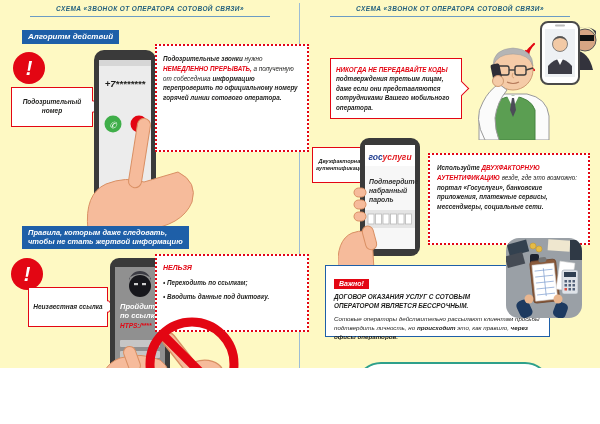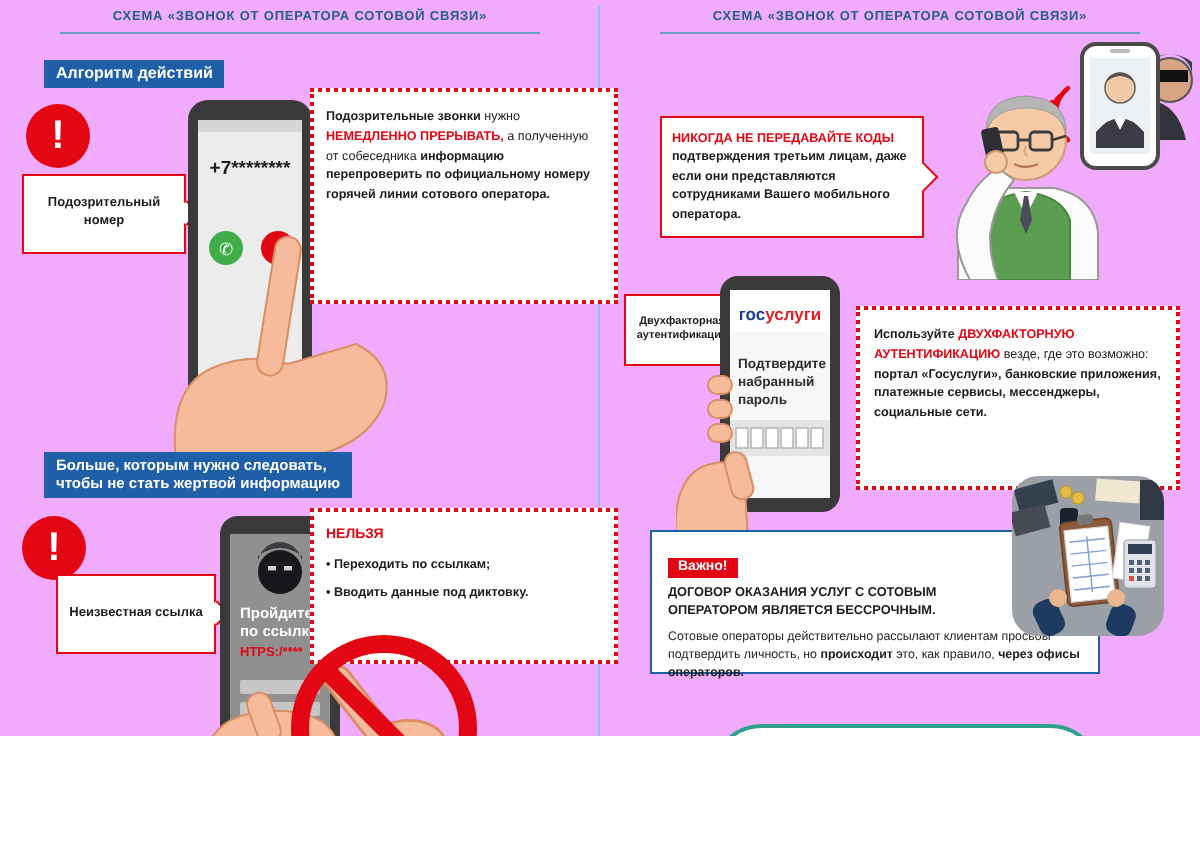--- a/index.html
+++ b/index.html
@@ -1,17 +1,17 @@
 <!DOCTYPE html>
 <html><head>
 <meta charset="utf-8">
 <style>
   html,body{margin:0;padding:0;background:#fff;}
-  #canvas{position:relative;width:600px;height:368px;background:#f0abfc;
-          font-family:"Liberation Sans",sans-serif;color:#1d1d1b;overflow:hidden;}
+  #canvas{position:relative;width:600px;height:368px;background:#fef9c3;
+          font-family:"Liberation Sans",sans-serif;color:#1d1d1b;overflow:hidden;font-style:italic;}
   .abs{position:absolute;}
   svg{font-family:"Liberation Sans",sans-serif;display:block;}
 
   .hdr{width:300px;text-align:center;font-size:6.5px;font-weight:bold;color:#23617f;letter-spacing:.4px;}
   .hline{height:1px;background:#6c9cc4;}
   .vdivider{width:1px;background:#9dbdd6;}
 
   .bluebox{background:#1e5fa8;color:#fff;font-weight:bold;padding:2px 6px;line-height:1.25;}
   .bubble{background:#fff;border:1.5px solid #e30613;font-weight:bold;text-align:center;
           display:flex;align-items:center;justify-content:center;line-height:1.35;}
@@ -67,21 +67,21 @@
     <circle cx="53" cy="80" r="8.5" fill="#e30613"></circle>
     <path d="M2 186 Q-2 150 20 140 Q40 132 58 138 L92 128 Q112 138 106 158 Q96 182 58 186 Z" fill="#f6bb9b" stroke="#d98f63" stroke-width="1"></path>
     <rect x="47" y="74" width="13" height="70" rx="6.5" fill="#f6bb9b" stroke="#d98f63" stroke-width="1" transform="rotate(9 53 109)"></rect>
   </svg>
 
   <div class="abs dotted" style="left:155px;top:44px;width:138px;height:88px;padding:8px 6px;font-size:6.3px;">
     <span class="t-b">Подозрительные звонки </span><span>нужно </span><span class="t-red">НЕМЕДЛЕННО ПРЕРЫВАТЬ,</span><span> а полученную от собеседника </span><span class="t-b">информацию перепроверить по официальному номеру горячей линии сотового оператора.</span>
   </div>
 
   <div class="abs bluebox" style="left:22px;top:226px;font-size:7.5px;">
-    <div>Больше, которым нужно следовать,</div>
+    <div>Правила, которым даже следовать,</div>
     <div>чтобы не стать жертвой информацию</div>
   </div>
 
   <div class="abs excl" style="left:11px;top:258px;width:32px;height:32px;font-size:20px;">
     <span>!</span>
   </div>
 
   <div class="abs bubble" style="left:28px;top:287px;width:74px;height:34px;font-size:6.5px;padding:2px;">
     <span>Неизвестная ссылка</span>
     <span class="ptr" style="right:-5.5px;top:14px;"></span>

